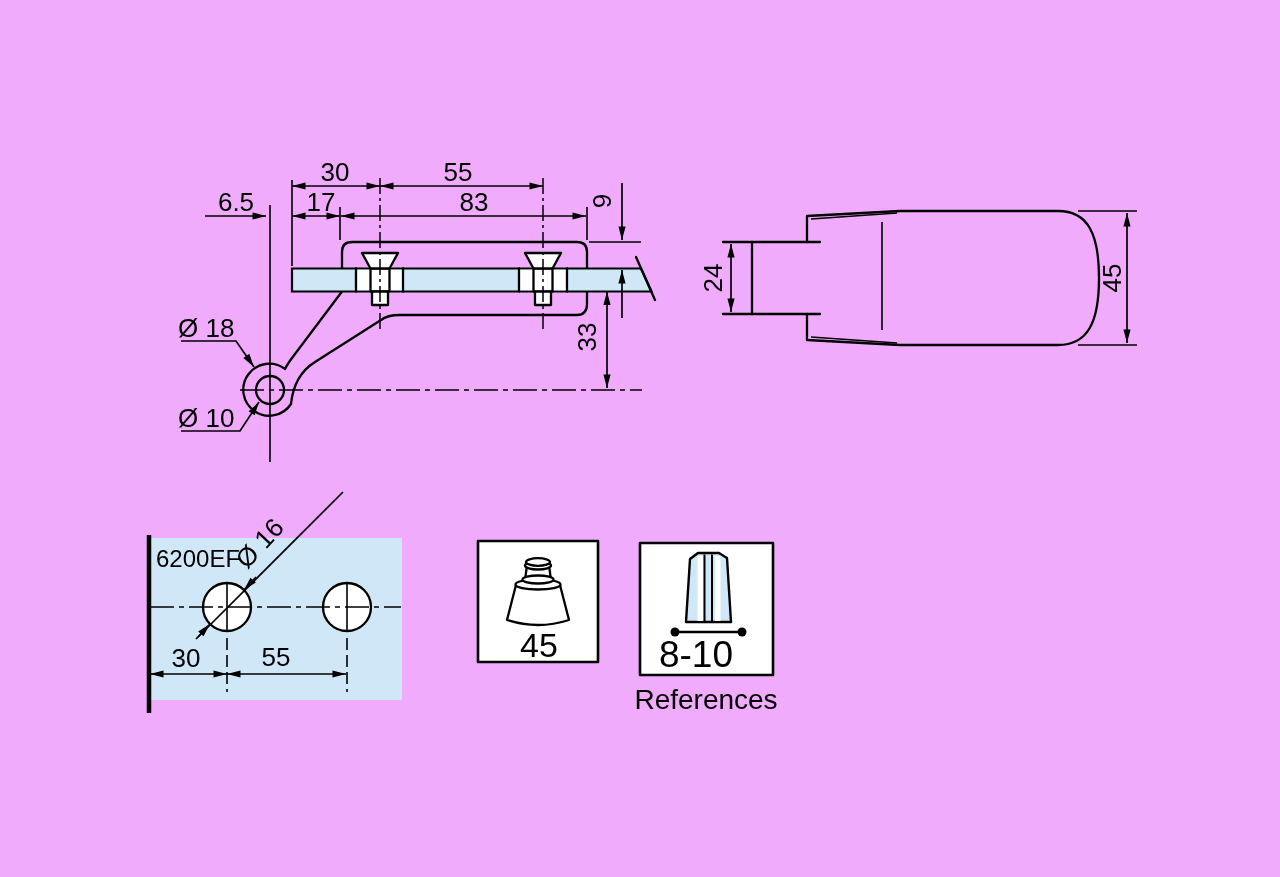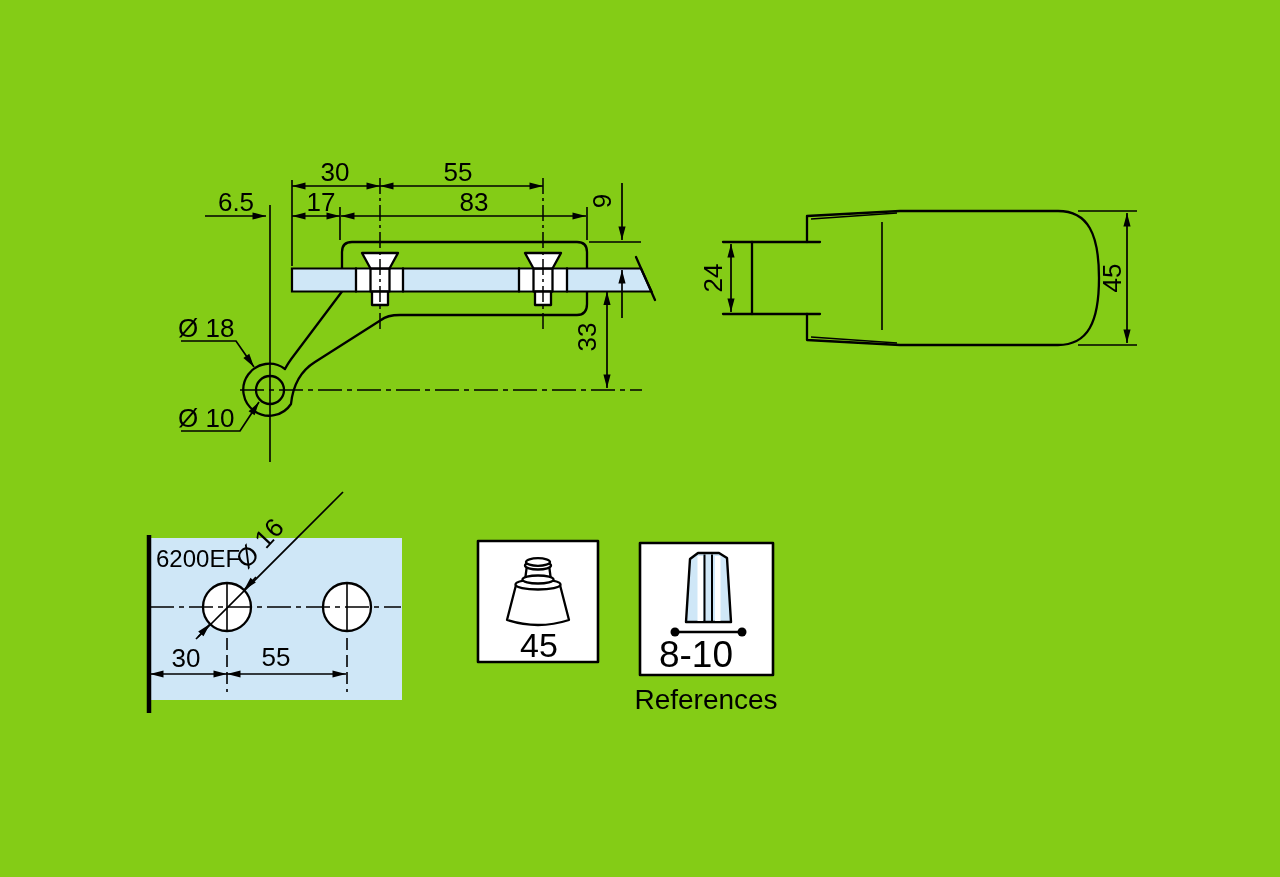--- a/index.html
+++ b/index.html
@@ -1,16 +1,16 @@
 <!DOCTYPE html>
 <html><head>
 <meta charset="utf-8">
 <style>
   html,body{margin:0;padding:0;background:#fff;}
-  .canvas{position:relative;width:1280px;height:877px;background:#84cc16;overflow:hidden;}
+  .canvas{position:relative;width:1280px;height:877px;background:#f0abfc;overflow:hidden;}
   svg{position:absolute;left:0;top:0;}
   text{font-family:"Liberation Sans",sans-serif;fill:#000;}
   .outline{stroke:#000;stroke-width:2.3;fill:none;stroke-linejoin:round;stroke-linecap:round;}
   .outline-thick{stroke:#000;stroke-width:2.6;fill:#fff;stroke-linejoin:round;}
   .thin{stroke:#000;stroke-width:1.6;fill:none;}
   .dim{stroke:#000;stroke-width:1.7;fill:none;}
   .cl{stroke:#000;stroke-width:1.5;fill:none;stroke-dasharray:16 4 3 4;}
   .clh{stroke:#000;stroke-width:1.5;fill:none;stroke-dasharray:24 5 5 5;}
   .dash{stroke:#000;stroke-width:1.6;fill:none;stroke-dasharray:12 5;}
   .wfill{fill:#fff;stroke:#000;stroke-width:2.3;stroke-linejoin:round;}

